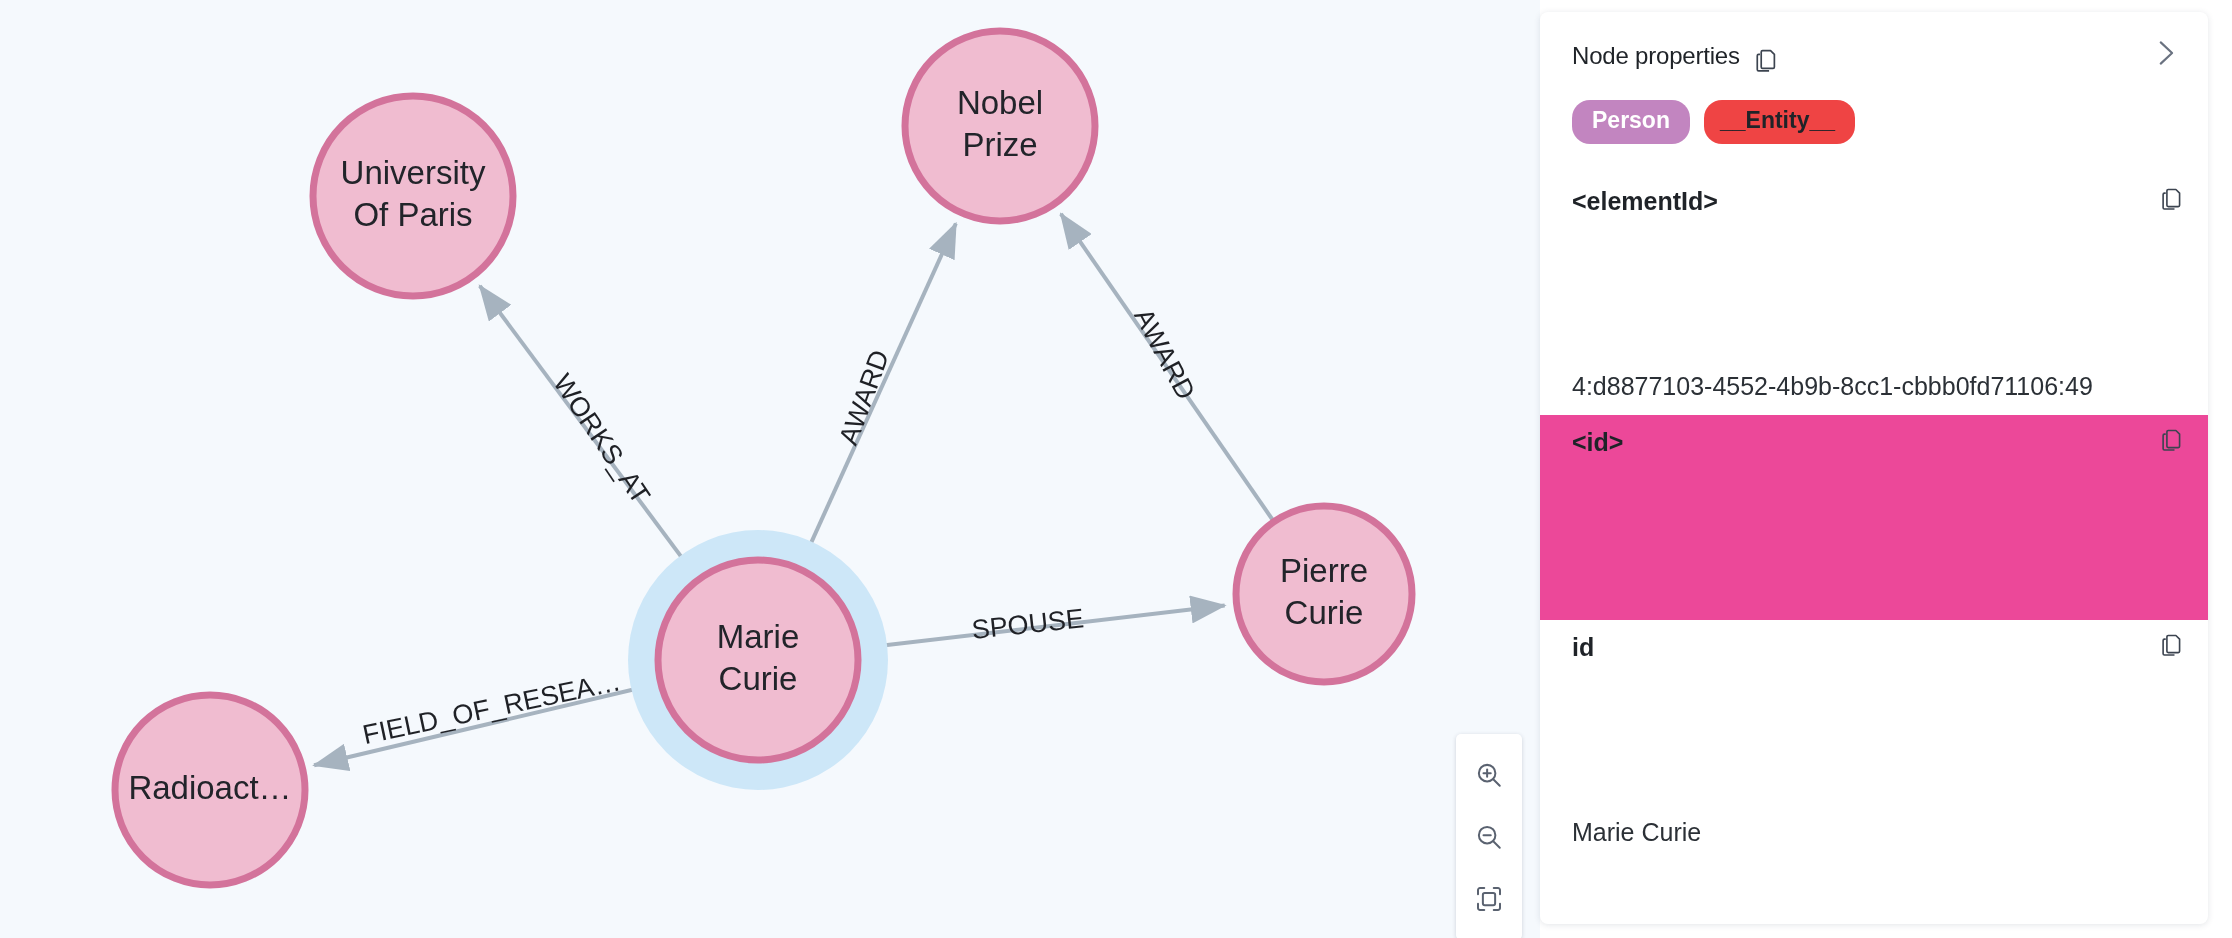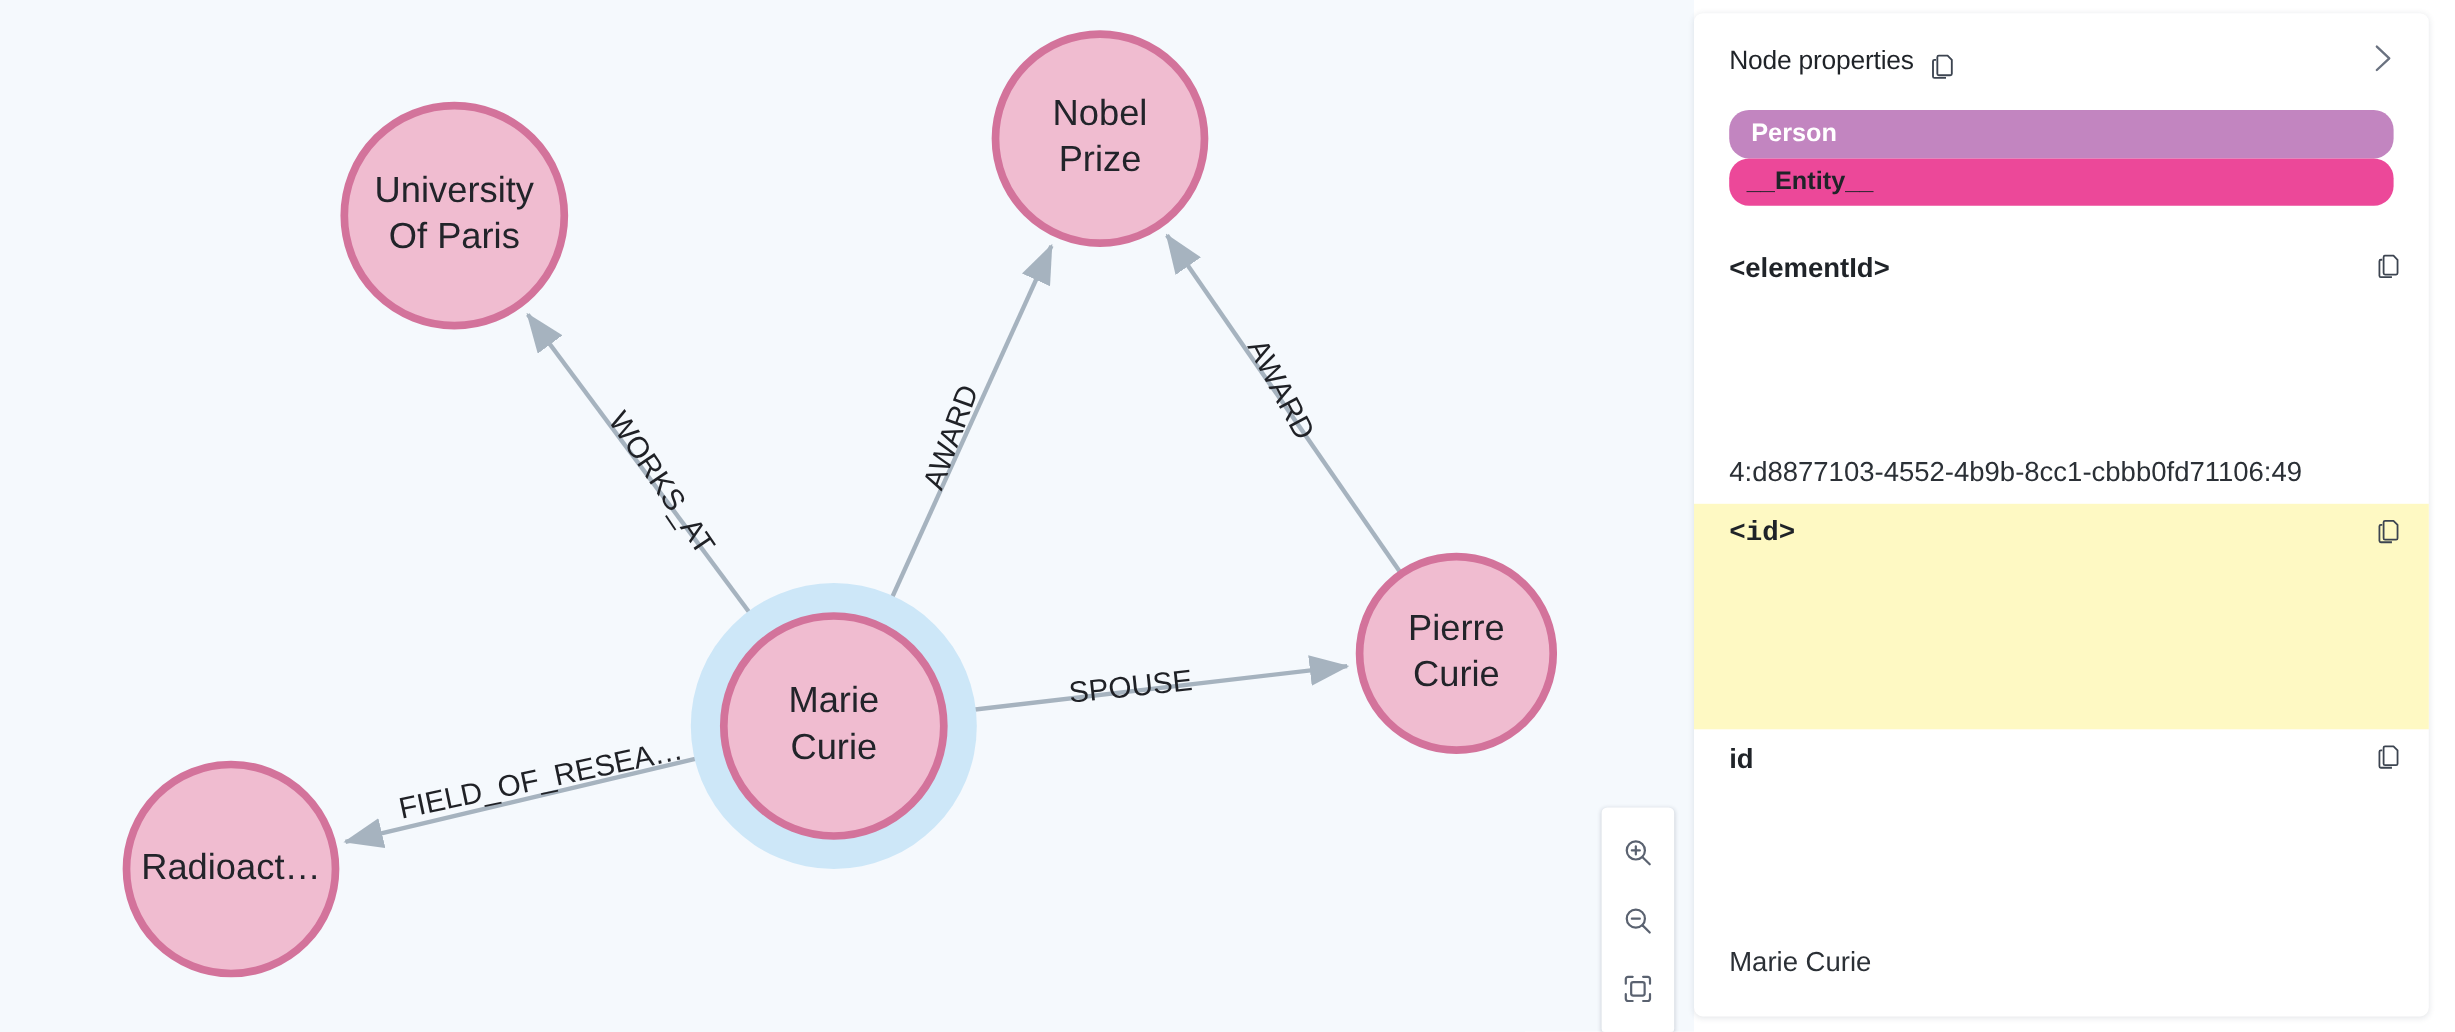--- a/index.html
+++ b/index.html
@@ -86,48 +86,47 @@
     position: relative; top: 4px;
   }
   #panel-collapse-btn {
     position: absolute; right: 20px; top: 20px;
     width: 46px; height: 46px;
     display: flex; align-items: center; justify-content: center;
     cursor: pointer;
   }
 
   #badges {
-    display: flex; 
+    display: flex; gap: 14px;
     padding: 30px 32px 0 32px;
-    flex-direction: column;
   }
   .badge {
     border-radius: 18px;
     padding: 7px 20px 9px 20px;
     font-size: 23px;
     font-weight: 700;
     line-height: 1.2;
     white-space: nowrap;
   }
   .badge-person { background: #c285c0; color: #ffffff; }
-  .badge-entity { background: #ec4899; color: #1f2328; padding-left: 16px; }
+  .badge-entity { background: #ef4444; color: #1f2328; padding-left: 16px; }
 
   #props-table {
     margin-top: 30px;
     width: 100%;
   }
   .prop-row {
     display: flex;
     align-items: flex-start;
     padding: 9px 32px 11px 32px;
     position: relative;
     min-height: 50px;
     flex-direction: column;
   }
-  .prop-row.zebra { background: #fef9c3; font-family: Liberation Mono, monospace; }
+  .prop-row.zebra { background: #ec4899; }
   .prop-key {
     width: 185px;
     flex: 0 0 185px;
     font-size: 25px;
     font-weight: 700;
     color: #1f2328;
     line-height: 1.45;
   }
   .prop-value {
     flex: 1 1 auto;

